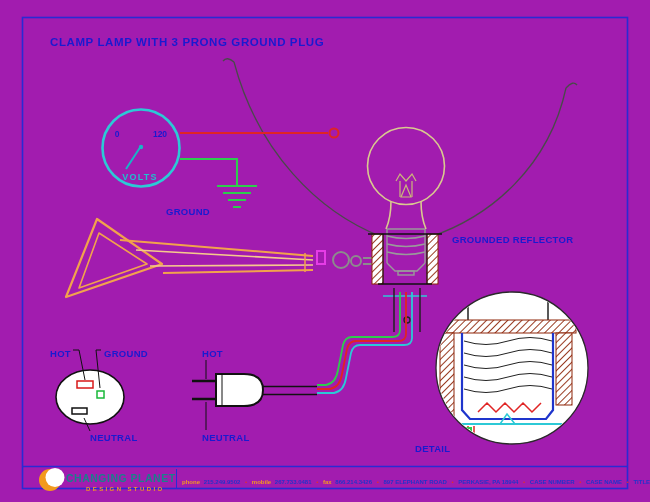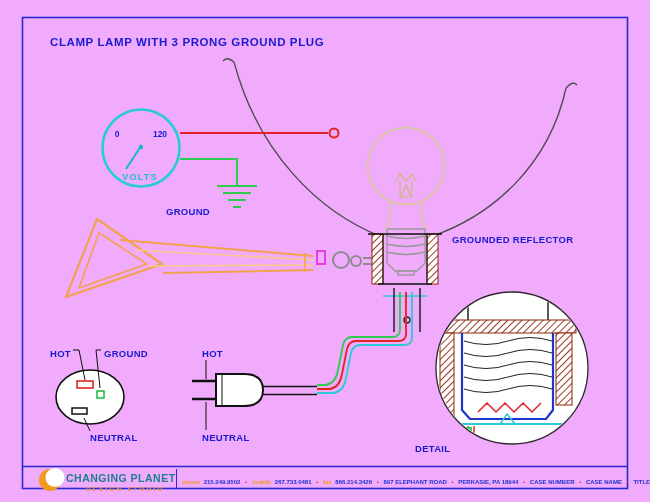--- a/index.html
+++ b/index.html
@@ -1,16 +1,16 @@
 <!DOCTYPE html>
 <html><head>
 <meta charset="utf-8">
 <style>
   html,body{margin:0;padding:0;background:#ffffff;}
-  .sheet{width:650px;height:502px;position:relative;background:#f0abfc;overflow:hidden;
+  .sheet{width:650px;height:502px;position:relative;background:#a21caf;overflow:hidden;
          font-family:"Liberation Sans",sans-serif;}
   svg text{font-family:"Liberation Sans",sans-serif;}
   .t-title{font-size:11.5px;font-weight:bold;fill:#1a1ad0;letter-spacing:.6px;}
   .t-label{font-size:9.5px;font-weight:bold;fill:#1a1ad0;letter-spacing:.3px;}
   .t-gauge{font-size:8.5px;font-weight:bold;fill:#1a1ad0;}
   .t-volts{font-size:9px;font-weight:bold;fill:#1fc0ce;letter-spacing:1.2px;}
   .t-brand{font-size:10.5px;font-weight:bold;fill:#1b7f8c;letter-spacing:.5px;}
   .t-tagline{font-size:6px;font-weight:bold;fill:#f29a1e;letter-spacing:2.4px;}
   .t-contact{font-size:6px;font-weight:bold;fill:#2233cc;}
   .lbl{fill:#f29a1e;}

